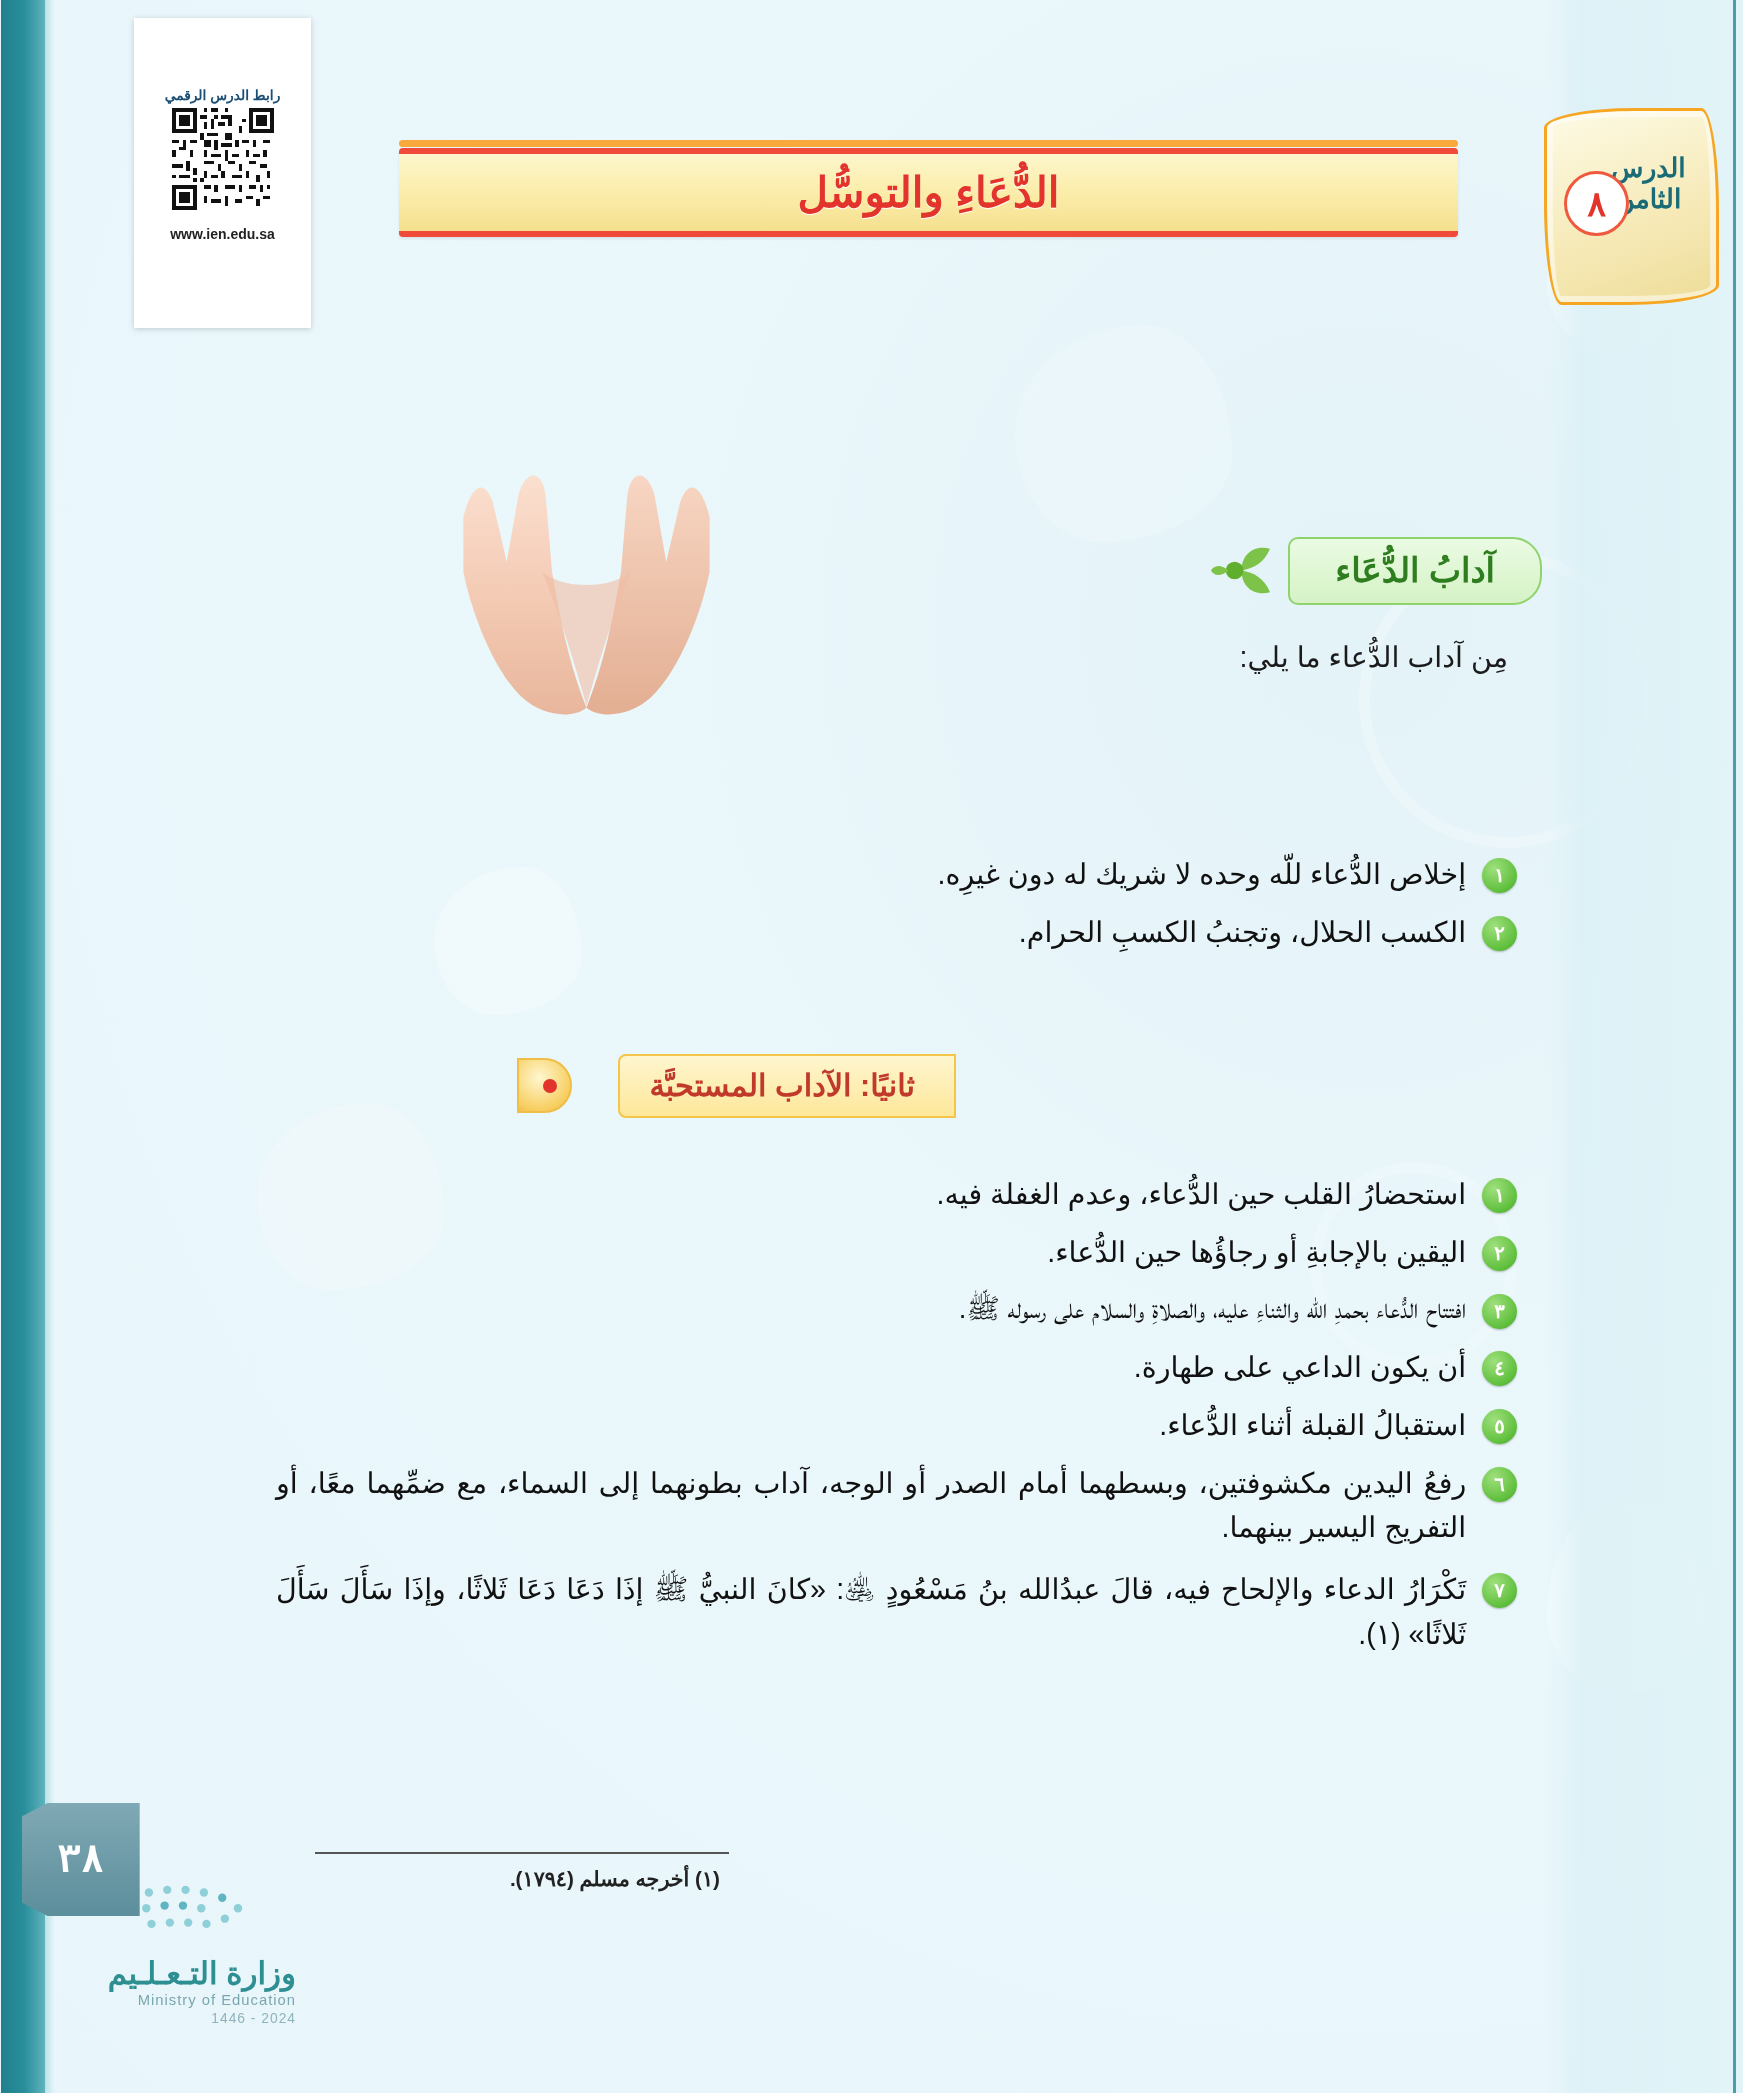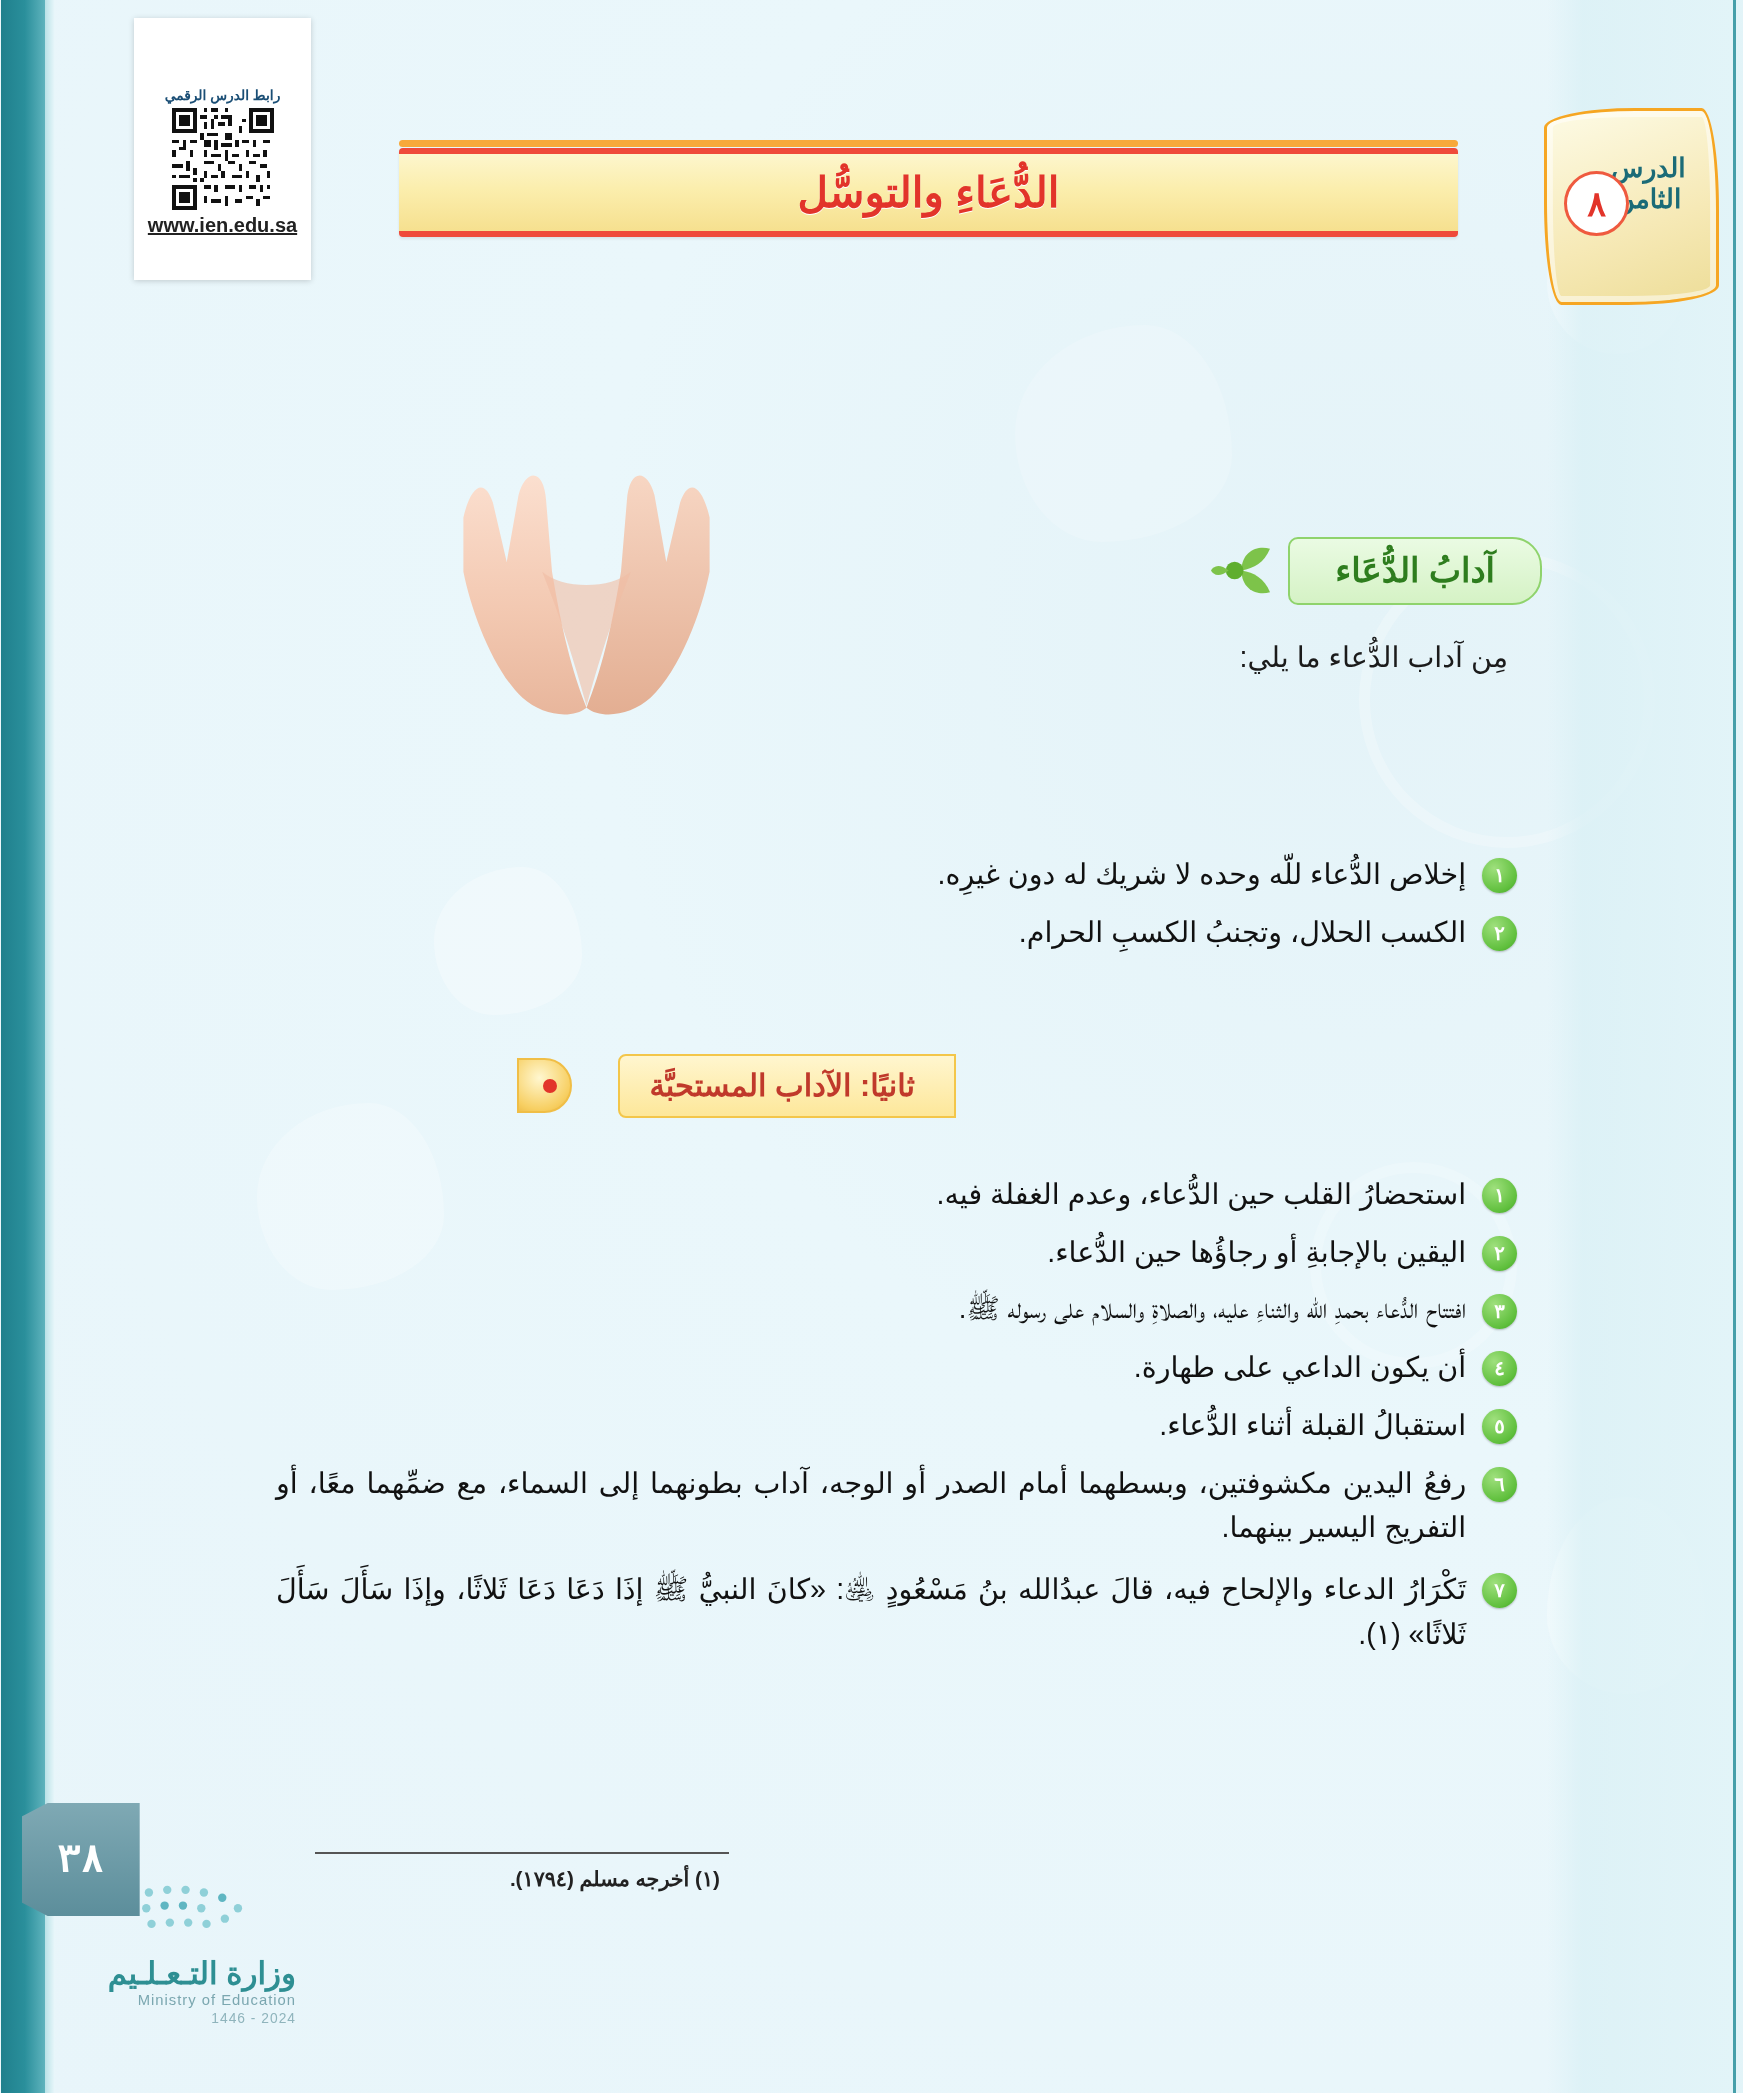--- a/index.html
+++ b/index.html
@@ -100,27 +100,27 @@
     position:absolute; left:19.7px; top:63px;
     width:65px;height:65px; border-radius:50%;
     background:#fff; border:3.9px solid #ef5a3f;
     color:#e2342a; font-size:35px; font-weight:bold;
     display:flex;align-items:center;justify-content:center;
   }
 
   
   .qr-card {
     position:absolute; top:17.7px; right:1433px;
-    width:177px; height:262px;
+    width:177px; height:310px;
     background:#fff; box-shadow: 0 1px 5.9px rgba(0,0,0,.18);
     padding:9.9px 7.9px; text-align:center;
   }
   .qr-label { font-size:13.8px; color:#1a4e75; margin:59px 0 5.9px 0; font-weight:bold;}
   .qr-box { width:118px;height:102px;margin:0 auto; }
-  .qr-url { font-size:20px; color:#222; margin-top:4px; font-weight:bold;text-decoration:underline;}
+  .qr-url { font-size:14px; color:#222; margin-top:16px; font-weight:bold;}
 
   
   .hands {
     position:absolute; top:424px; right:995px;
     width:325px; height:325px;
   }
 
   
   .green-head {
     position:absolute; top:537px; right:202px;

